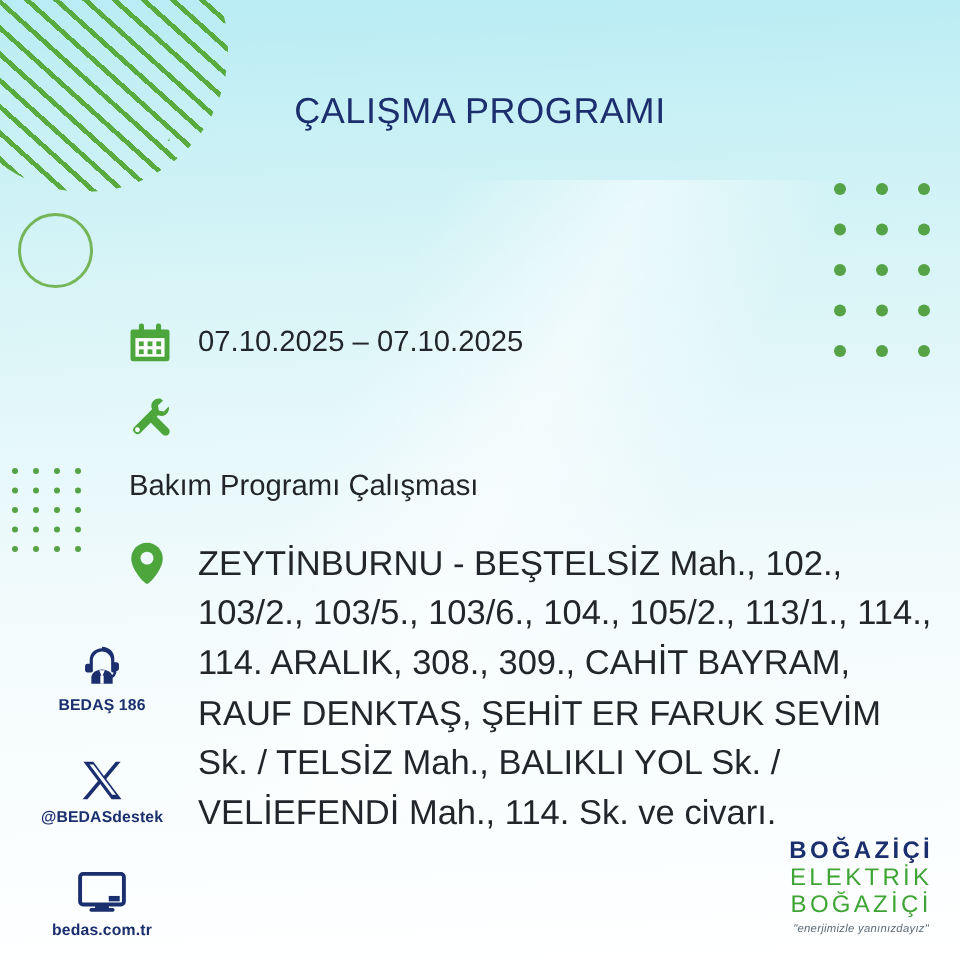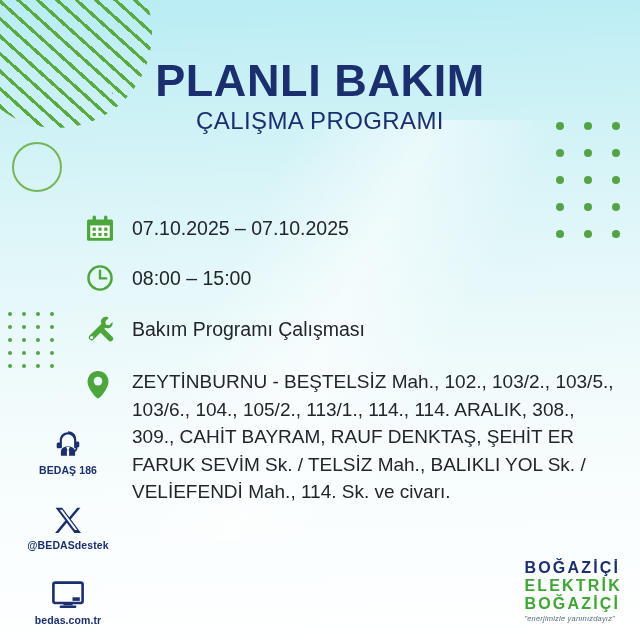--- a/index.html
+++ b/index.html
@@ -170,29 +170,29 @@
   }
   .ico svg { display: block; }
 
   .row-text {
     font-size: 19.5px;
     color: #22262b;
     line-height: 1.32;
     padding-top: 4px;
   }
   .row-address .row-text {
-    font-size: 19px;
+    font-size: 23px;
     line-height: 1.45;
     max-width: 500px;
     padding-top: 1px;
   }
   .row-address .ico { padding-top: 3px; }
   .row-date { margin-bottom: 16px; }
   .row-time { margin-bottom: 17px; }
-  .row-type { margin-bottom: 20px; }
+  .row-type { margin-bottom: 20px; flex-direction: column; }
 
   
   .footer {
     position: absolute;
     left: 0; right: 0;
     bottom: 0;
     height: 92px;
   }
   .contacts {
     position: absolute;
@@ -219,32 +219,32 @@
     font-size: 10.5px;
     font-weight: 700;
     letter-spacing: .1px;
     white-space: nowrap;
   }
 
   .brand {
     position: absolute;
     right: 18px;
     bottom: 18px;
-    text-align: left;
+    text-align: center;
     line-height: 1;
   }
   .brand-1 {
     font-size: 16px;
     font-weight: 700;
     letter-spacing: 2.2px;
     color: #1b2f6e;
   }
   .brand-2, .brand-3 {
     font-size: 16px;
-    font-weight: 700;
+    font-weight: 400;
     letter-spacing: 2.2px;
     color: #3fa535;
     margin-top: 2px;
   }
   .brand-tag {
     margin-top: 3px;
     font-size: 7.5px;
     font-style: italic;
     letter-spacing: .2px;
     color: #5c6a78;
@@ -296,21 +296,20 @@
       <span></span>
     <span></span>
       <span></span>
       <span></span>
     <span></span>
       <span></span>
       <span></span>
   </div>
 
   <div class="titles">
-    <div class="title-main">PLANLI BAKIM</div>
     <div class="title-sub">ÇALIŞMA PROGRAMI</div>
   </div>
 
   <div class="info">
 
     <div class="row row-date">
       <div class="ico">
         <svg width="28" height="28" viewBox="0 0 28 28" aria-hidden="true">
           <rect x="6.6" y="1.6" width="3.4" height="6.2" rx="1.6" fill="#4ca63c"></rect>
           <rect x="18" y="1.6" width="3.4" height="6.2" rx="1.6" fill="#4ca63c"></rect>
@@ -322,29 +321,20 @@
             <rect x="18.2" y="13.6" width="3.2" height="3.2"></rect>
             <rect x="6.6" y="18.9" width="3.2" height="3.2"></rect>
             <rect x="12.4" y="18.9" width="3.2" height="3.2"></rect>
             <rect x="18.2" y="18.9" width="3.2" height="3.2"></rect>
           </g>
         </svg>
       </div>
       <div class="row-text">07.10.2025 – 07.10.2025</div>
     </div>
 
-    <div class="row row-time">
-      <div class="ico">
-        <svg width="28" height="28" viewBox="0 0 28 28" aria-hidden="true">
-          <circle cx="14" cy="14" r="11.6" fill="none" stroke="#4ca63c" stroke-width="2.4"></circle>
-          <path d="M14 6.6v7.8h6.2" fill="none" stroke="#4ca63c" stroke-width="2.4" stroke-linecap="round" stroke-linejoin="round"></path>
-        </svg>
-      </div>
-      <div class="row-text">08:00 – 15:00</div>
-    </div>
 
     <div class="row row-type">
       <div class="ico">
         <svg width="30" height="28" viewBox="0 0 30 28" aria-hidden="true">
           <g fill="#4ca63c">
             <path d="M21.2 1.8c-3.2-.8-6.3 1.6-6.3 4.9 0 .8.2 1.5.5 2.1L3.6 20.6a2.7 2.7 0 0 0 0 3.8l.2.2a2.7 2.7 0 0 0 3.8 0L19.4 12.8c.7.3 1.4.5 2.2.5 3.3 0 5.7-3.1 4.9-6.3l-3.3 3.3-3.3-.6-.6-3.3 3.3-3.3z"></path>
             <path d="M6.4 2.1 2.3 6.2l5.6 5.6 3.2-3.2-5.3-5.3z" opacity="0"></path>
             <path d="M26.3 21.7 16 11.4l-3.9 3.9 10.3 10.3a2.75 2.75 0 0 0 3.9-3.9z"></path>
             <path d="M9.9 1.6 6.1 2.7 5 6.5l3.2 3.2 3.9-3.9-2.2-4.2z" opacity="0"></path>
             <circle cx="5.6" cy="22.5" r="1.6" fill="#ffffff"></circle>

